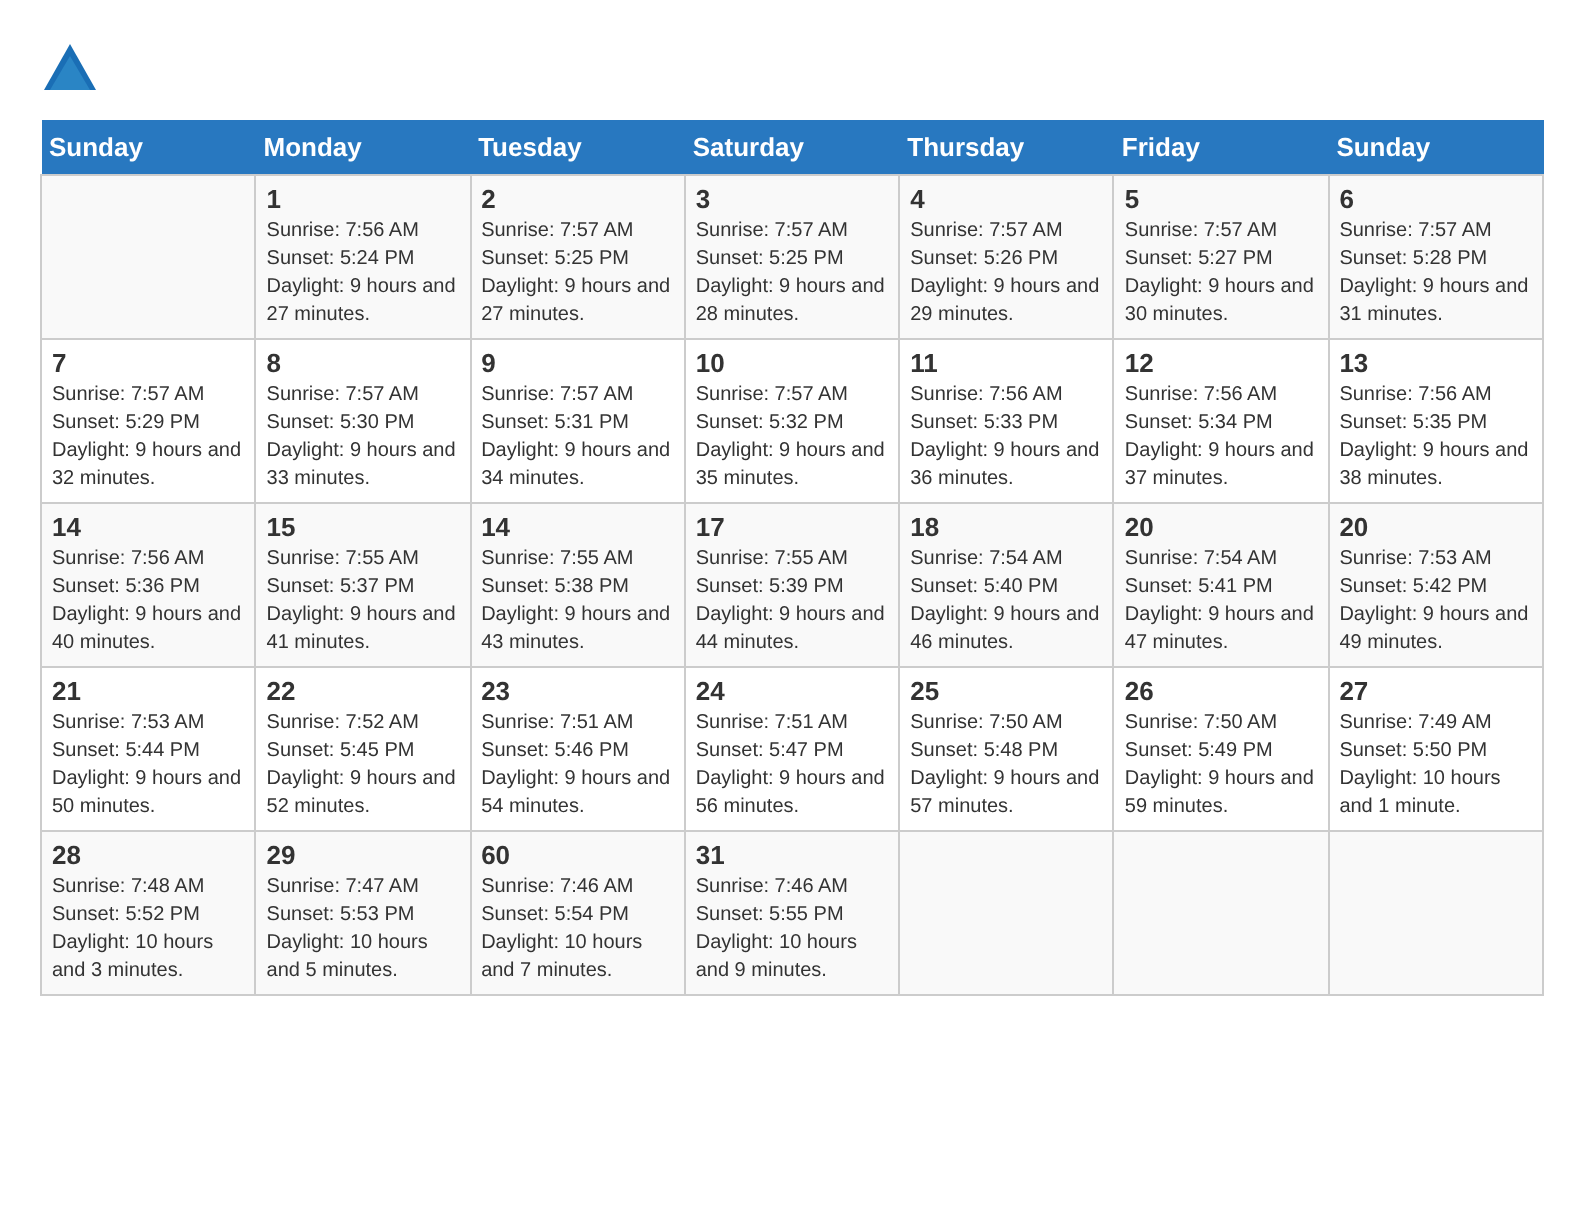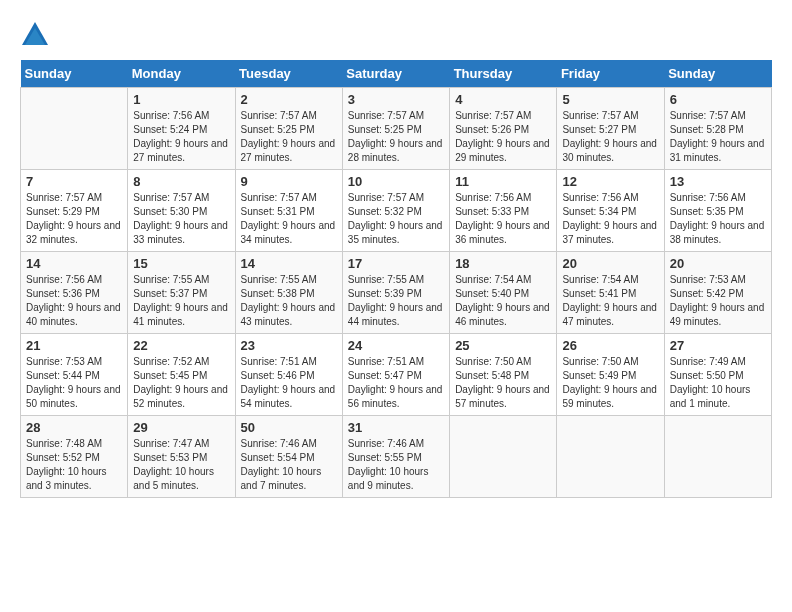--- a/index.html
+++ b/index.html
@@ -234,21 +234,21 @@
       <tr>
         <td>
           <div class="day-number">28</div>
           <div class="day-info">Sunrise: 7:48 AM<br>Sunset: 5:52 PM<br>Daylight: 10 hours and 3 minutes.</div>
         </td>
         <td>
           <div class="day-number">29</div>
           <div class="day-info">Sunrise: 7:47 AM<br>Sunset: 5:53 PM<br>Daylight: 10 hours and 5 minutes.</div>
         </td>
         <td>
-          <div class="day-number">50</div>
+          <div class="day-number">60</div>
           <div class="day-info">Sunrise: 7:46 AM<br>Sunset: 5:54 PM<br>Daylight: 10 hours and 7 minutes.</div>
         </td>
         <td>
           <div class="day-number">31</div>
           <div class="day-info">Sunrise: 7:46 AM<br>Sunset: 5:55 PM<br>Daylight: 10 hours and 9 minutes.</div>
         </td>
         <td></td>
         <td></td>
         <td></td>
       </tr>

